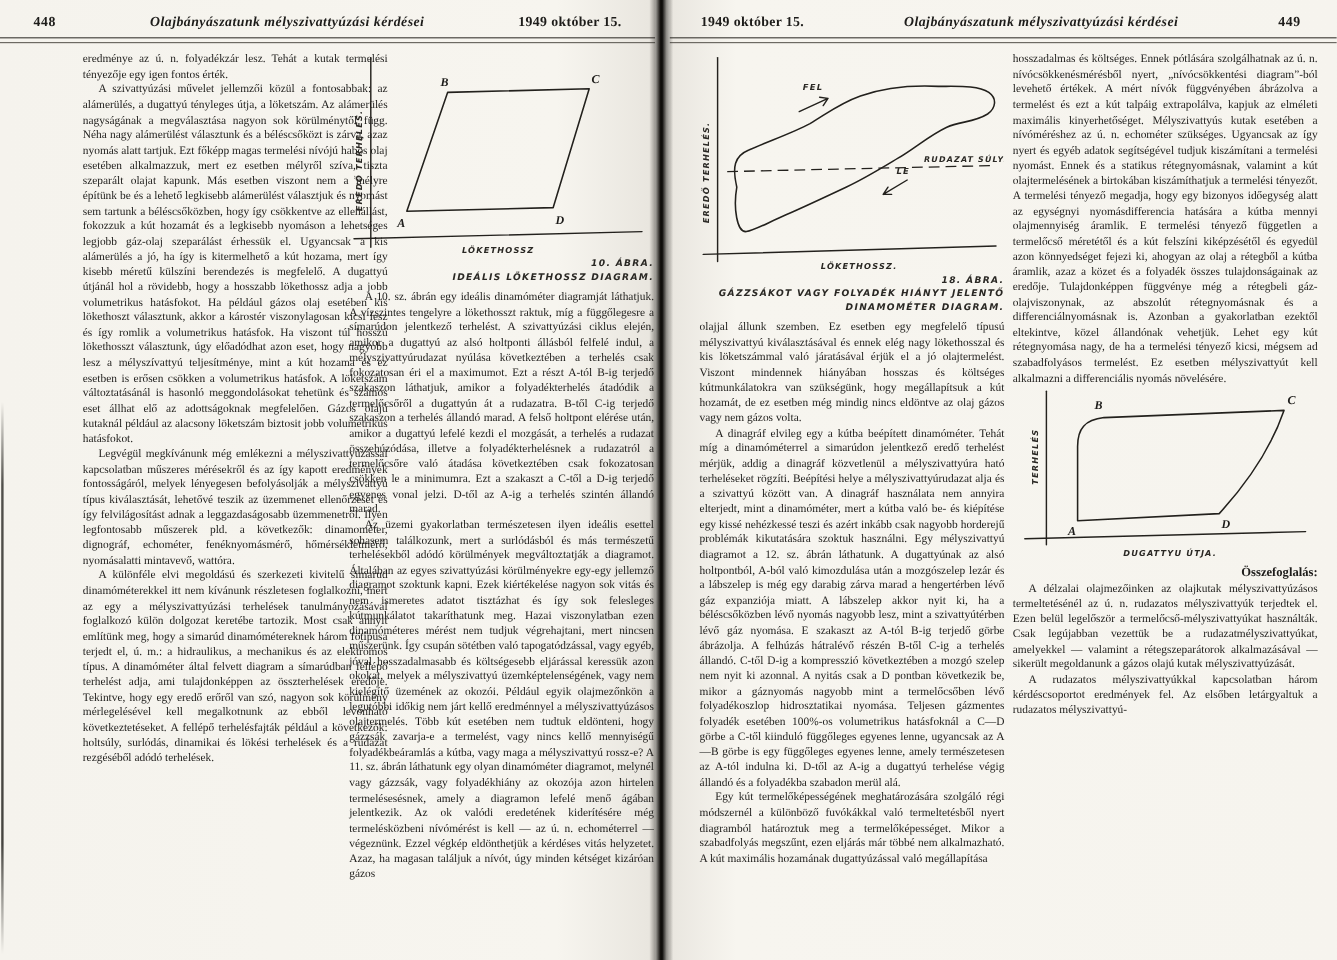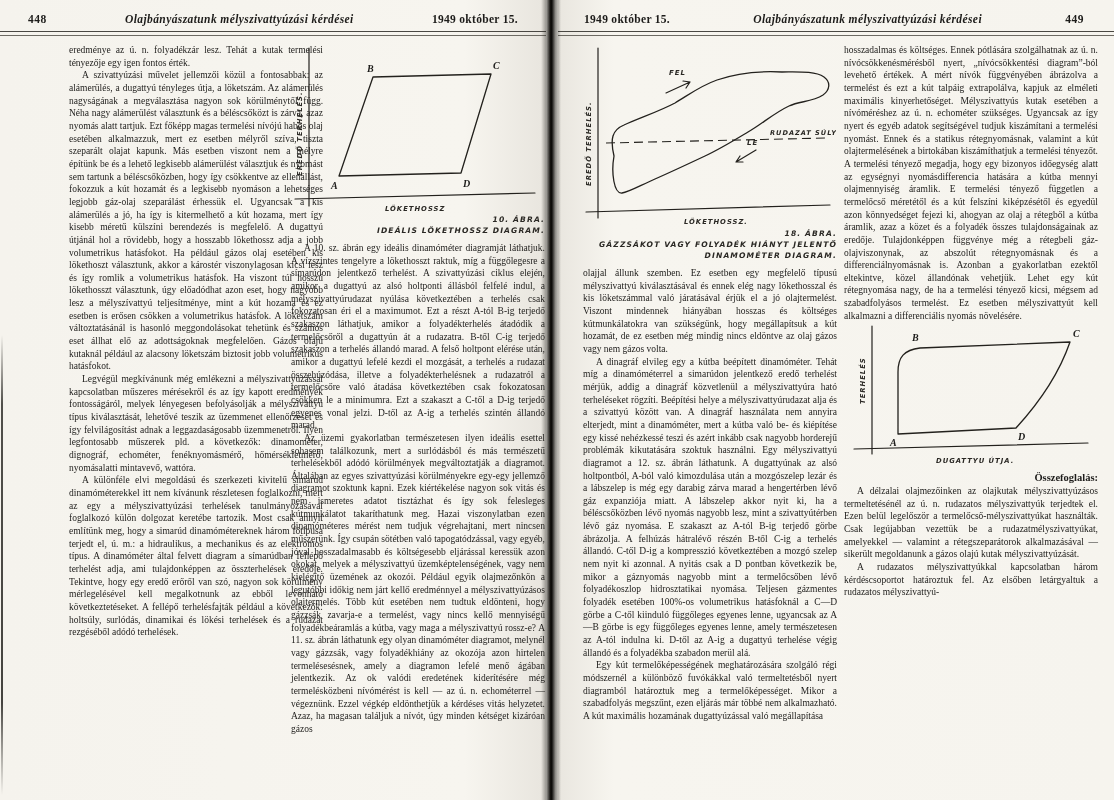--- a/index.html
+++ b/index.html
@@ -146,19 +146,19 @@
           <text class="pt-label" x="66" y="17" font-size="10">B</text>
           <text class="pt-label" x="227" y="13" font-size="10">C</text>
           <text class="pt-label" x="44" y="122" font-size="10">A</text>
           <text class="pt-label" x="172" y="116" font-size="10">D</text>
           <text class="fig-label" font-size="6.8" transform="translate(19,80) rotate(-90)">TERHELÉS</text>
           <text class="fig-label" font-size="6.8" x="90" y="139">DUGATTYU ÚTJA.</text>
         </svg>
       </div>
       <p class="summary-head">Összefoglalás:</p>
       <p>A délzalai olajmezőinken az olajkutak mélyszivattyúzásos termeltetésénél az ú. n. rudazatos mélyszivattyúk terjedtek el. Ezen belül legelőször a termelőcső-mélyszivattyúkat használták. Csak legújabban vezettük be a rudazatmélyszivattyúkat, amelyekkel — valamint a rétegszeparátorok alkalmazásával — sikerült megoldanunk a gázos olajú kutak mélyszivattyúzását.</p>
-      <p>A rudazatos mélyszivattyúkkal kapcsolatban három kérdéscsoportot határoztuk fel. Az elsőben letárgyaltuk a rudazatos mélyszivattyú-</p>
+      <p>A rudazatos mélyszivattyúkkal kapcsolatban három kérdéscsoportot eredmények fel. Az elsőben letárgyaltuk a rudazatos mélyszivattyú-</p>
     </div>
   </div>
 
   <div id="gutter"></div>
   <div id="left-edge-line"></div>
 </div>
 
 </body></html>

